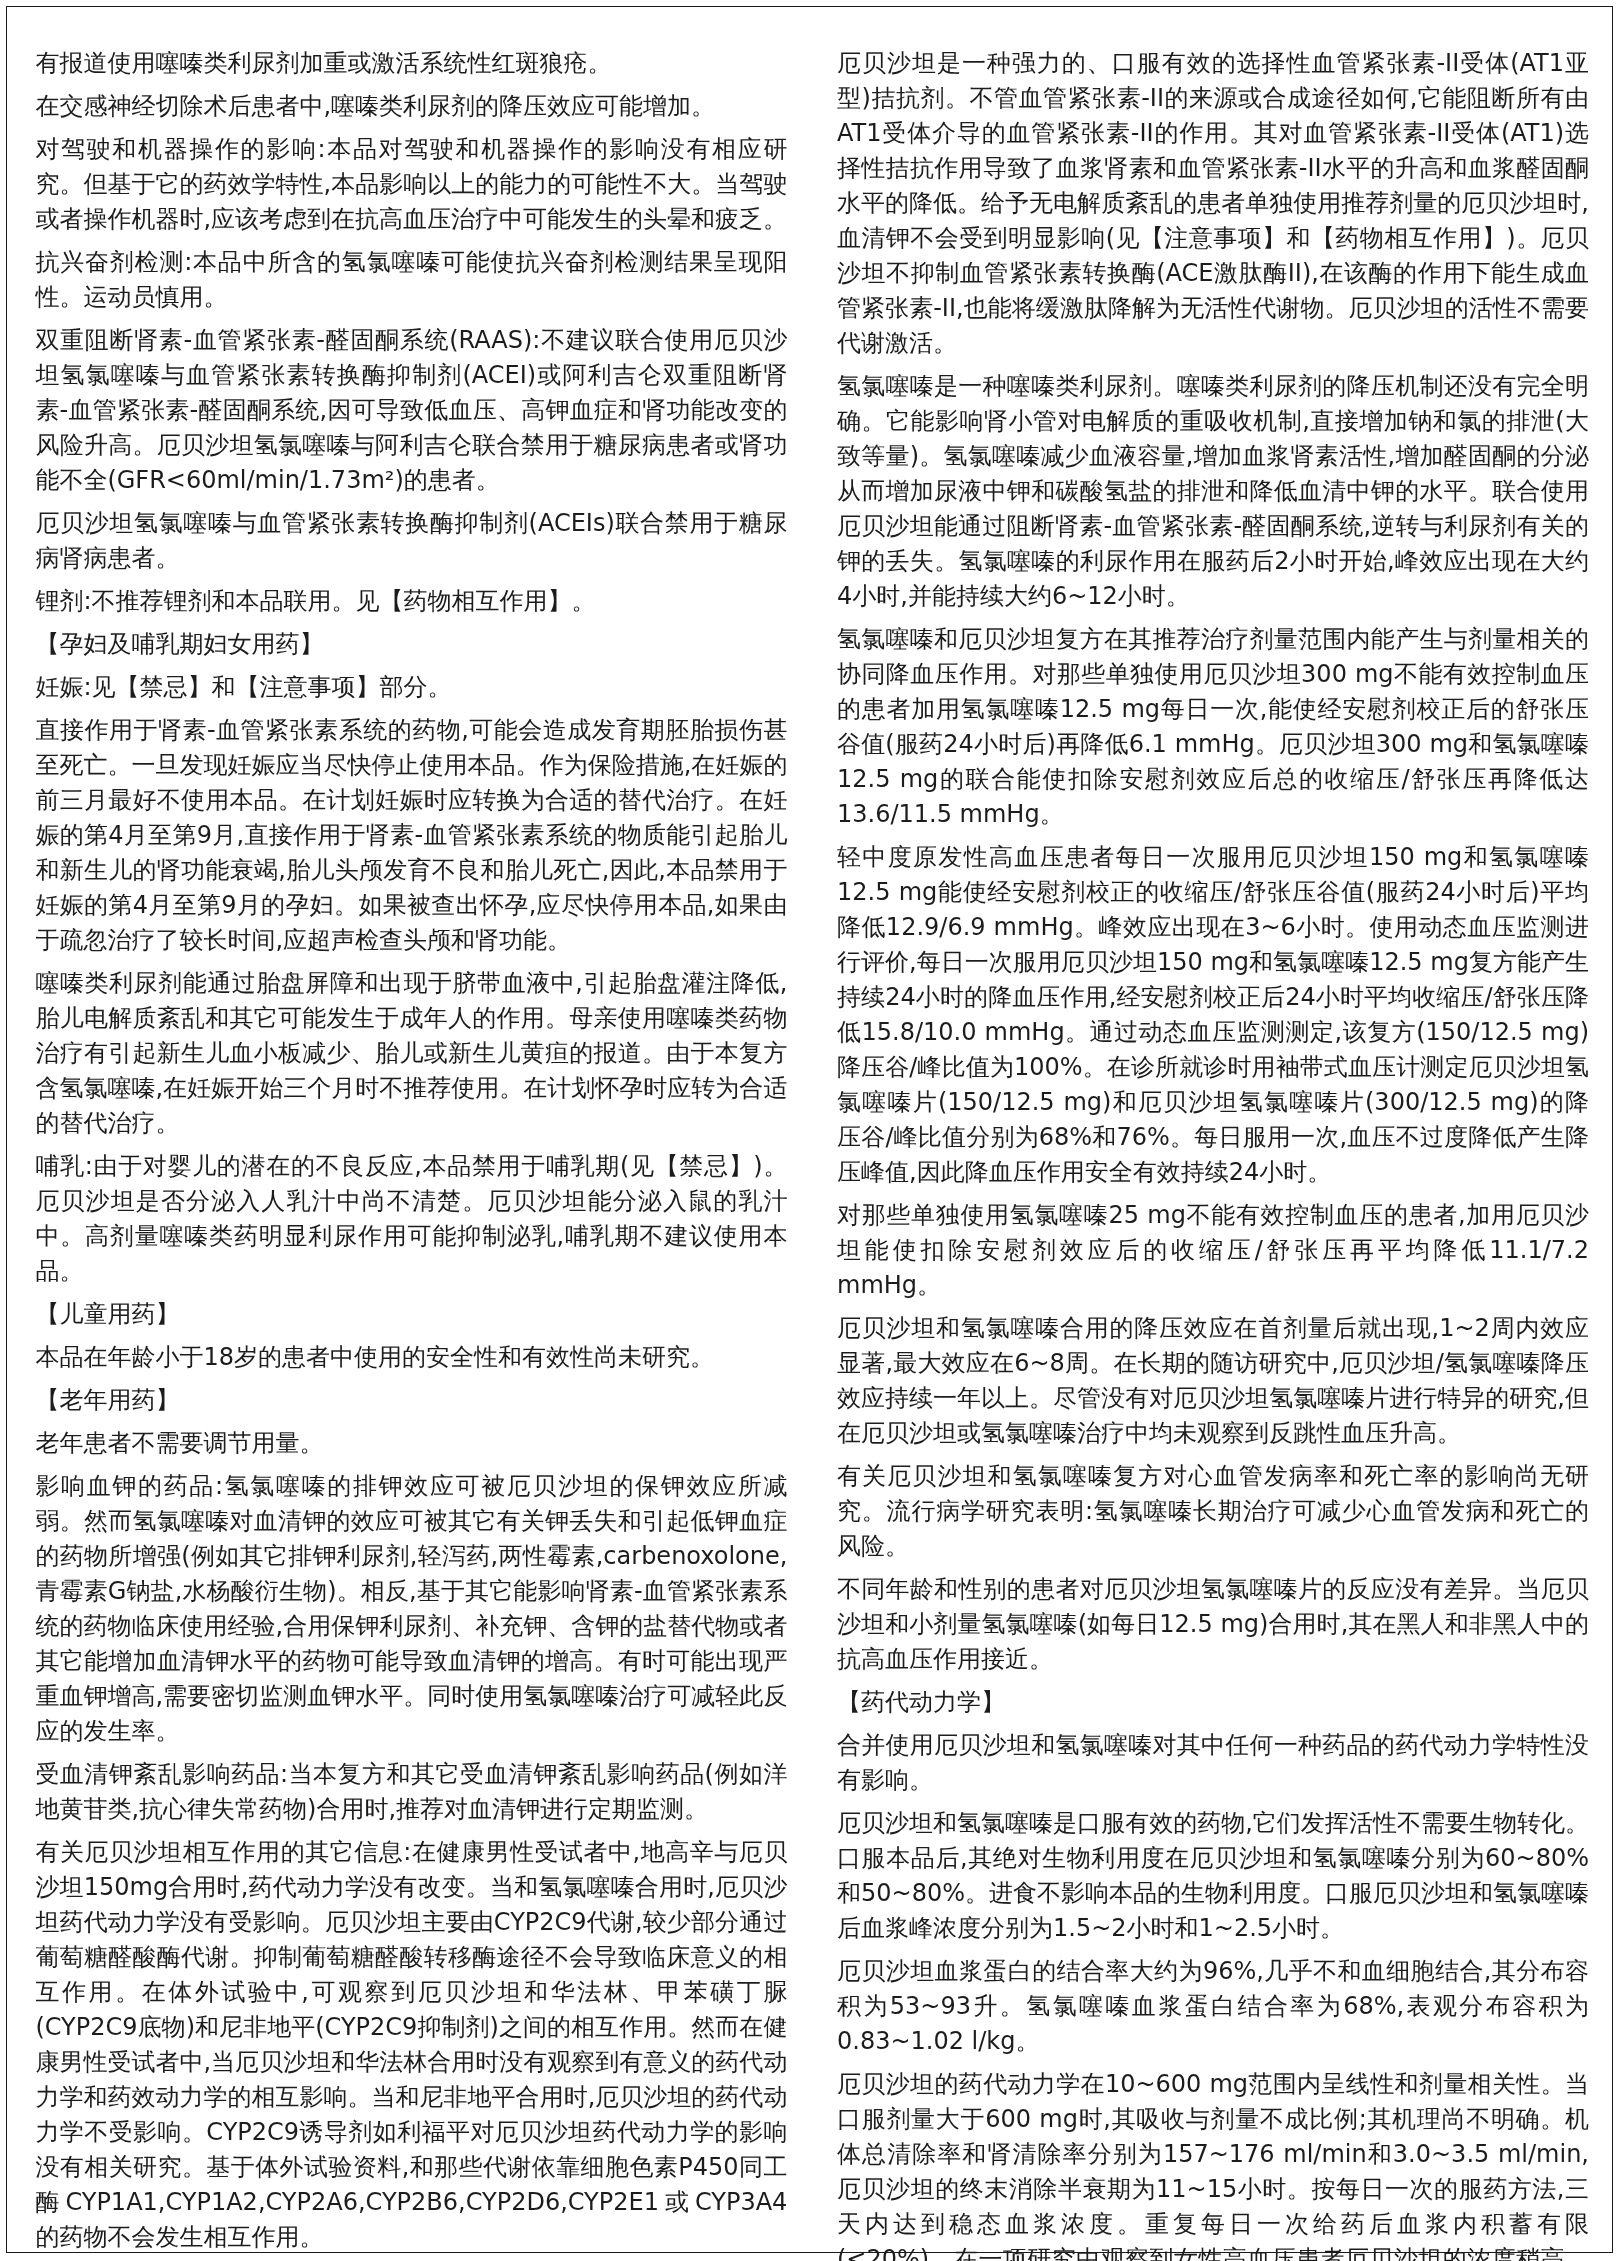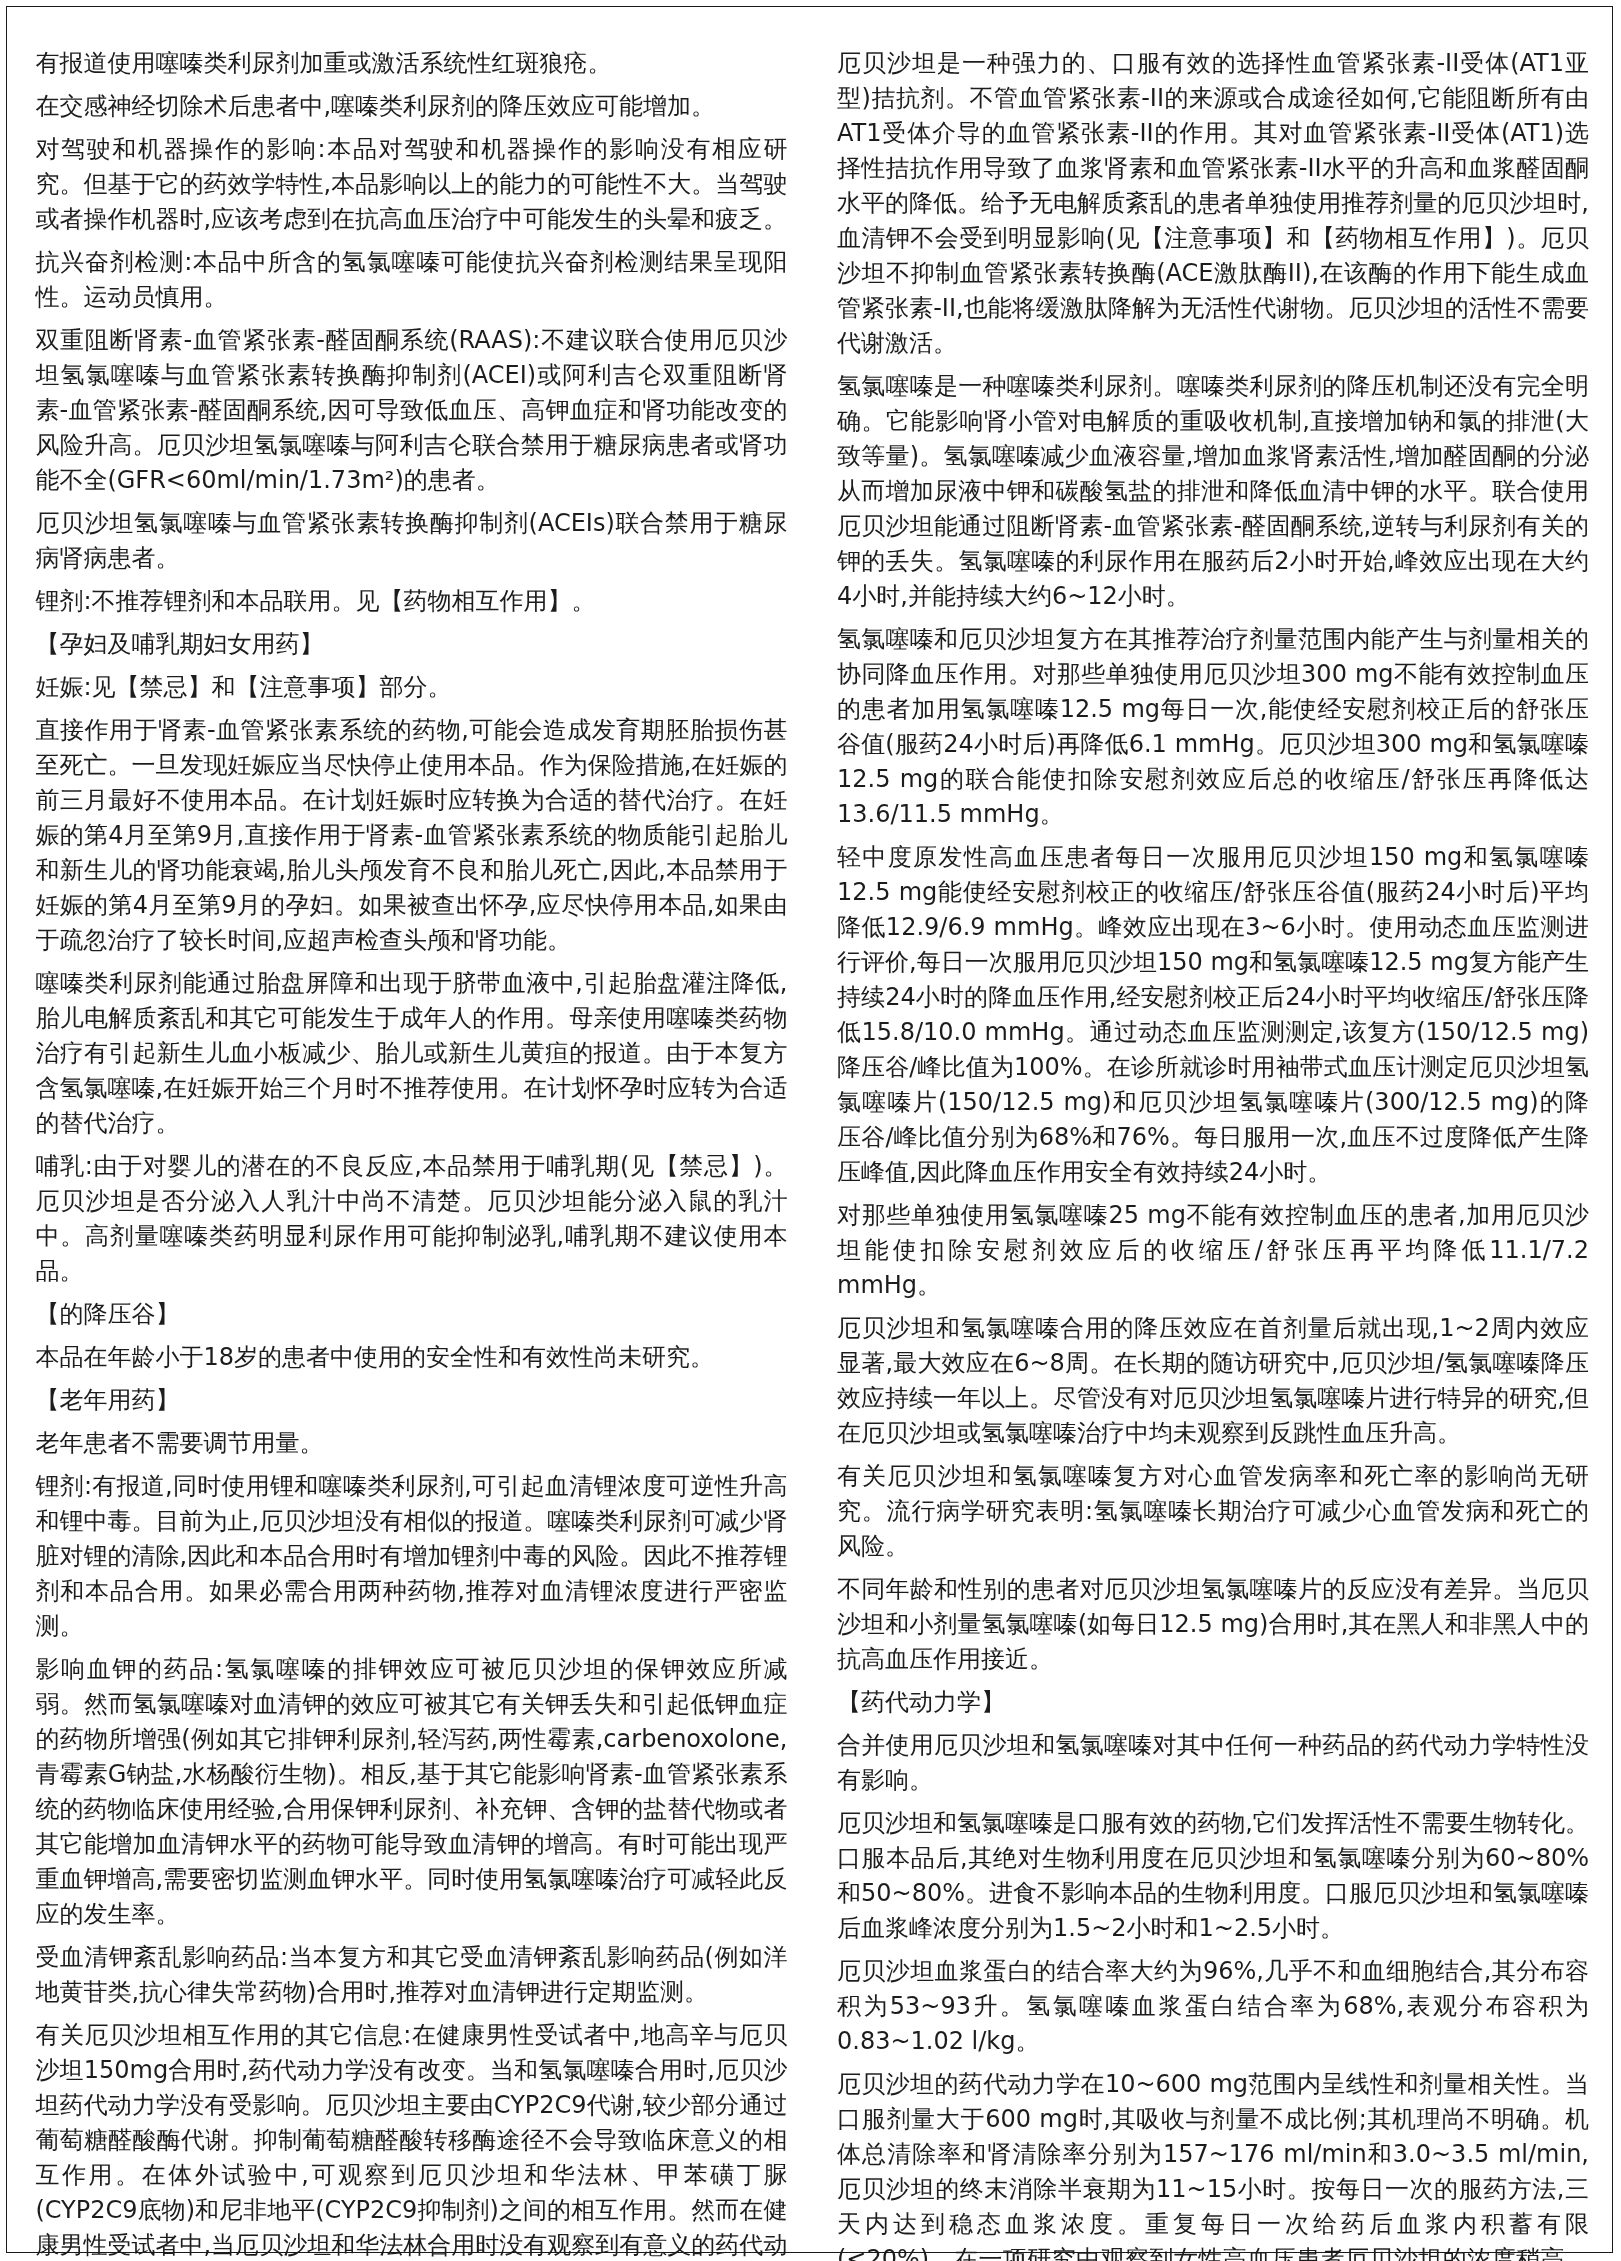--- a/index.html
+++ b/index.html
@@ -45,25 +45,24 @@
       <p class="para">对驾驶和机器操作的影响:本品对驾驶和机器操作的影响没有相应研究。但基于它的药效学特性,本品影响以上的能力的可能性不大。当驾驶或者操作机器时,应该考虑到在抗高血压治疗中可能发生的头晕和疲乏。</p>
       <p class="para">抗兴奋剂检测:本品中所含的氢氯噻嗪可能使抗兴奋剂检测结果呈现阳性。运动员慎用。</p>
       <p class="para">双重阻断肾素-血管紧张素-醛固酮系统(RAAS):不建议联合使用厄贝沙坦氢氯噻嗪与血管紧张素转换酶抑制剂(ACEI)或阿利吉仑双重阻断肾素-血管紧张素-醛固酮系统,因可导致低血压、高钾血症和肾功能改变的风险升高。厄贝沙坦氢氯噻嗪与阿利吉仑联合禁用于糖尿病患者或肾功能不全(GFR&lt;60ml/min/1.73m²)的患者。</p>
       <p class="para">厄贝沙坦氢氯噻嗪与血管紧张素转换酶抑制剂(ACEIs)联合禁用于糖尿病肾病患者。</p>
       <p class="para">锂剂:不推荐锂剂和本品联用。见【药物相互作用】。</p>
       <p class="para">【孕妇及哺乳期妇女用药】</p>
       <p class="para">妊娠:见【禁忌】和【注意事项】部分。</p>
       <p class="para">直接作用于肾素-血管紧张素系统的药物,可能会造成发育期胚胎损伤甚至死亡。一旦发现妊娠应当尽快停止使用本品。作为保险措施,在妊娠的前三月最好不使用本品。在计划妊娠时应转换为合适的替代治疗。在妊娠的第4月至第9月,直接作用于肾素-血管紧张素系统的物质能引起胎儿和新生儿的肾功能衰竭,胎儿头颅发育不良和胎儿死亡,因此,本品禁用于妊娠的第4月至第9月的孕妇。如果被查出怀孕,应尽快停用本品,如果由于疏忽治疗了较长时间,应超声检查头颅和肾功能。</p>
       <p class="para">噻嗪类利尿剂能通过胎盘屏障和出现于脐带血液中,引起胎盘灌注降低,胎儿电解质紊乱和其它可能发生于成年人的作用。母亲使用噻嗪类药物治疗有引起新生儿血小板减少、胎儿或新生儿黄疸的报道。由于本复方含氢氯噻嗪,在妊娠开始三个月时不推荐使用。在计划怀孕时应转为合适的替代治疗。</p>
       <p class="para">哺乳:由于对婴儿的潜在的不良反应,本品禁用于哺乳期(见【禁忌】)。厄贝沙坦是否分泌入人乳汁中尚不清楚。厄贝沙坦能分泌入鼠的乳汁中。高剂量噻嗪类药明显利尿作用可能抑制泌乳,哺乳期不建议使用本品。</p>
-      <p class="para">【的降压谷】</p>
+      <p class="para">【儿童用药】</p>
       <p class="para">本品在年龄小于18岁的患者中使用的安全性和有效性尚未研究。</p>
       <p class="para">【老年用药】</p>
       <p class="para">老年患者不需要调节用量。</p>
-      <p class="para">锂剂:有报道,同时使用锂和噻嗪类利尿剂,可引起血清锂浓度可逆性升高和锂中毒。目前为止,厄贝沙坦没有相似的报道。噻嗪类利尿剂可减少肾脏对锂的清除,因此和本品合用时有增加锂剂中毒的风险。因此不推荐锂剂和本品合用。如果必需合用两种药物,推荐对血清锂浓度进行严密监测。</p>
       <p class="para">影响血钾的药品:氢氯噻嗪的排钾效应可被厄贝沙坦的保钾效应所减弱。然而氢氯噻嗪对血清钾的效应可被其它有关钾丢失和引起低钾血症的药物所增强(例如其它排钾利尿剂,轻泻药,两性霉素,carbenoxolone,青霉素G钠盐,水杨酸衍生物)。相反,基于其它能影响肾素-血管紧张素系统的药物临床使用经验,合用保钾利尿剂、补充钾、含钾的盐替代物或者其它能增加血清钾水平的药物可能导致血清钾的增高。有时可能出现严重血钾增高,需要密切监测血钾水平。同时使用氢氯噻嗪治疗可减轻此反应的发生率。</p>
       <p class="para">受血清钾紊乱影响药品:当本复方和其它受血清钾紊乱影响药品(例如洋地黄苷类,抗心律失常药物)合用时,推荐对血清钾进行定期监测。</p>
       <p class="para">有关厄贝沙坦相互作用的其它信息:在健康男性受试者中,地高辛与厄贝沙坦150mg合用时,药代动力学没有改变。当和氢氯噻嗪合用时,厄贝沙坦药代动力学没有受影响。厄贝沙坦主要由CYP2C9代谢,较少部分通过葡萄糖醛酸酶代谢。抑制葡萄糖醛酸转移酶途径不会导致临床意义的相互作用。在体外试验中,可观察到厄贝沙坦和华法林、甲苯磺丁脲(CYP2C9底物)和尼非地平(CYP2C9抑制剂)之间的相互作用。然而在健康男性受试者中,当厄贝沙坦和华法林合用时没有观察到有意义的药代动力学和药效动力学的相互影响。当和尼非地平合用时,厄贝沙坦的药代动力学不受影响。CYP2C9诱导剂如利福平对厄贝沙坦药代动力学的影响没有相关研究。基于体外试验资料,和那些代谢依靠细胞色素P450同工酶CYP1A1,CYP1A2,CYP2A6,CYP2B6,CYP2D6,CYP2E1或CYP3A4的药物不会发生相互作用。</p>
     </div>
   <div class="col col-right">
       <p class="para">厄贝沙坦是一种强力的、口服有效的选择性血管紧张素-II受体(AT1亚型)拮抗剂。不管血管紧张素-II的来源或合成途径如何,它能阻断所有由AT1受体介导的血管紧张素-II的作用。其对血管紧张素-II受体(AT1)选择性拮抗作用导致了血浆肾素和血管紧张素-II水平的升高和血浆醛固酮水平的降低。给予无电解质紊乱的患者单独使用推荐剂量的厄贝沙坦时,血清钾不会受到明显影响(见【注意事项】和【药物相互作用】)。厄贝沙坦不抑制血管紧张素转换酶(ACE激肽酶II),在该酶的作用下能生成血管紧张素-II,也能将缓激肽降解为无活性代谢物。厄贝沙坦的活性不需要代谢激活。</p>
       <p class="para">氢氯噻嗪是一种噻嗪类利尿剂。噻嗪类利尿剂的降压机制还没有完全明确。它能影响肾小管对电解质的重吸收机制,直接增加钠和氯的排泄(大致等量)。氢氯噻嗪减少血液容量,增加血浆肾素活性,增加醛固酮的分泌从而增加尿液中钾和碳酸氢盐的排泄和降低血清中钾的水平。联合使用厄贝沙坦能通过阻断肾素-血管紧张素-醛固酮系统,逆转与利尿剂有关的钾的丢失。氢氯噻嗪的利尿作用在服药后2小时开始,峰效应出现在大约4小时,并能持续大约6~12小时。</p>
       <p class="para">氢氯噻嗪和厄贝沙坦复方在其推荐治疗剂量范围内能产生与剂量相关的协同降血压作用。对那些单独使用厄贝沙坦300 mg不能有效控制血压的患者加用氢氯噻嗪12.5 mg每日一次,能使经安慰剂校正后的舒张压谷值(服药24小时后)再降低6.1 mmHg。厄贝沙坦300 mg和氢氯噻嗪12.5 mg的联合能使扣除安慰剂效应后总的收缩压/舒张压再降低达13.6/11.5 mmHg。</p>
       <p class="para">轻中度原发性高血压患者每日一次服用厄贝沙坦150 mg和氢氯噻嗪12.5 mg能使经安慰剂校正的收缩压/舒张压谷值(服药24小时后)平均降低12.9/6.9 mmHg。峰效应出现在3~6小时。使用动态血压监测进行评价,每日一次服用厄贝沙坦150 mg和氢氯噻嗪12.5 mg复方能产生持续24小时的降血压作用,经安慰剂校正后24小时平均收缩压/舒张压降低15.8/10.0 mmHg。通过动态血压监测测定,该复方(150/12.5 mg)降压谷/峰比值为100%。在诊所就诊时用袖带式血压计测定厄贝沙坦氢氯噻嗪片(150/12.5 mg)和厄贝沙坦氢氯噻嗪片(300/12.5 mg)的降压谷/峰比值分别为68%和76%。每日服用一次,血压不过度降低产生降压峰值,因此降血压作用安全有效持续24小时。</p>
       <p class="para">对那些单独使用氢氯噻嗪25 mg不能有效控制血压的患者,加用厄贝沙坦能使扣除安慰剂效应后的收缩压/舒张压再平均降低11.1/7.2 mmHg。</p>

